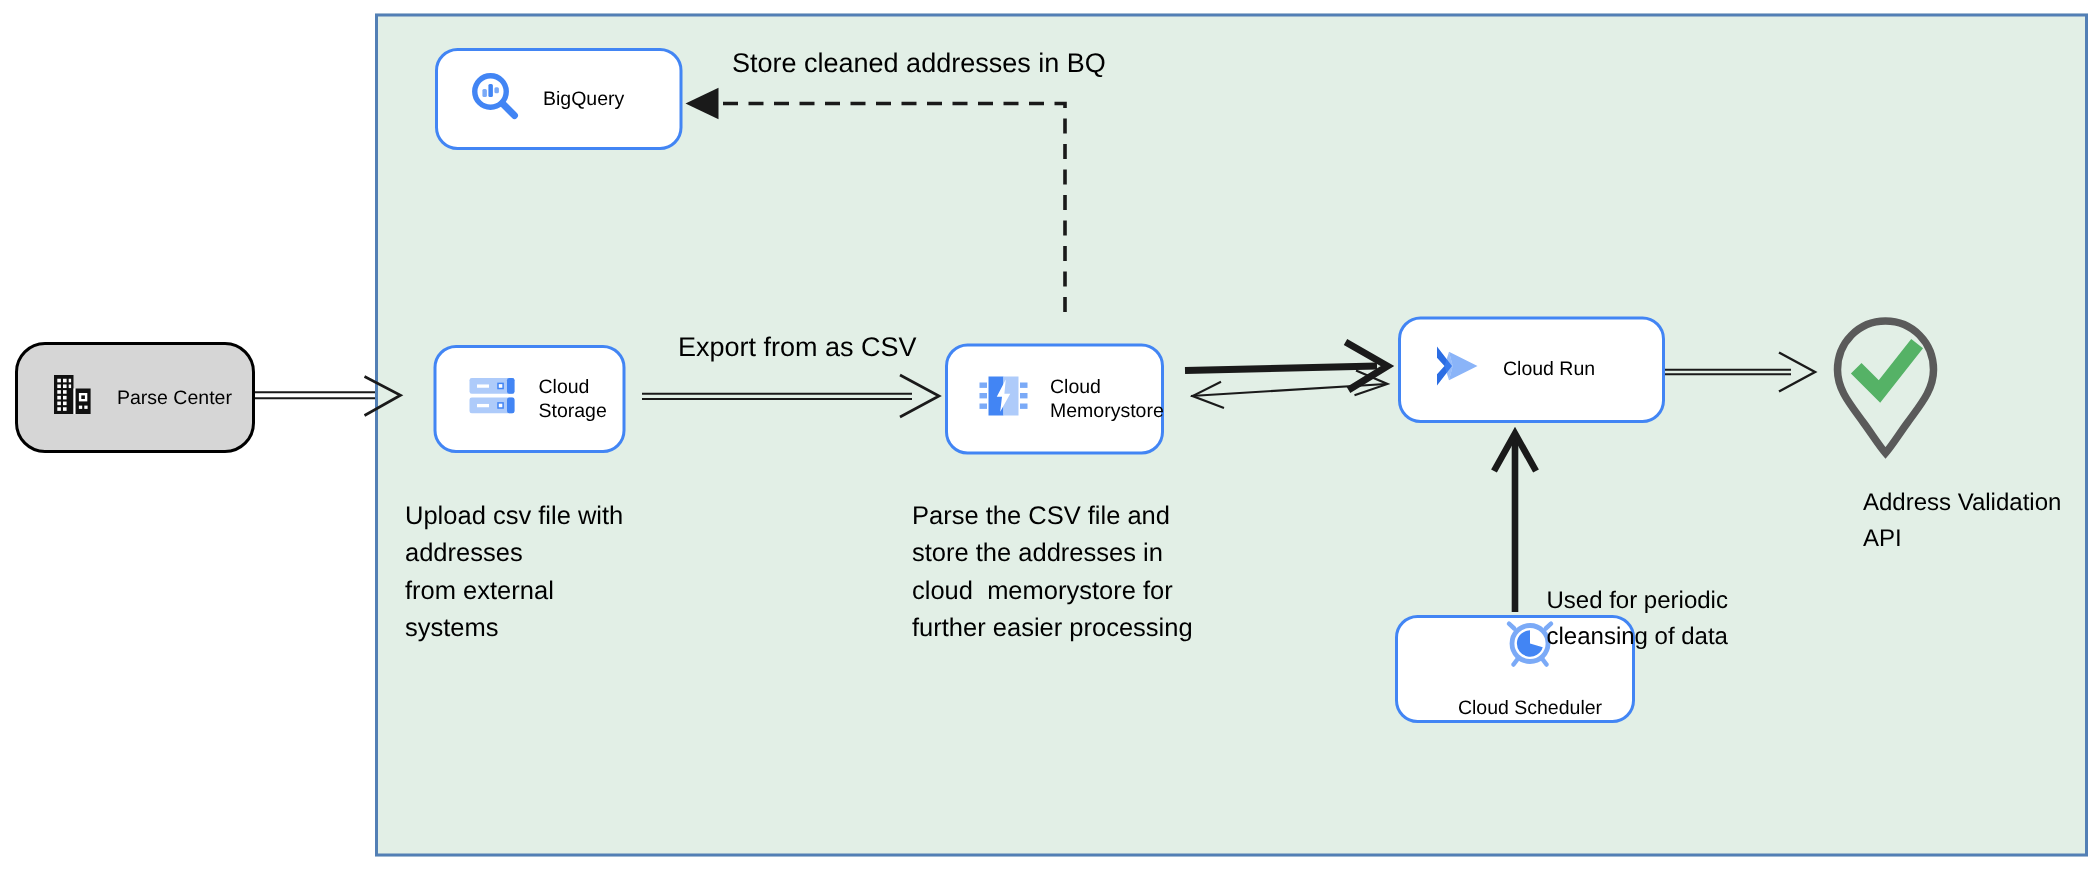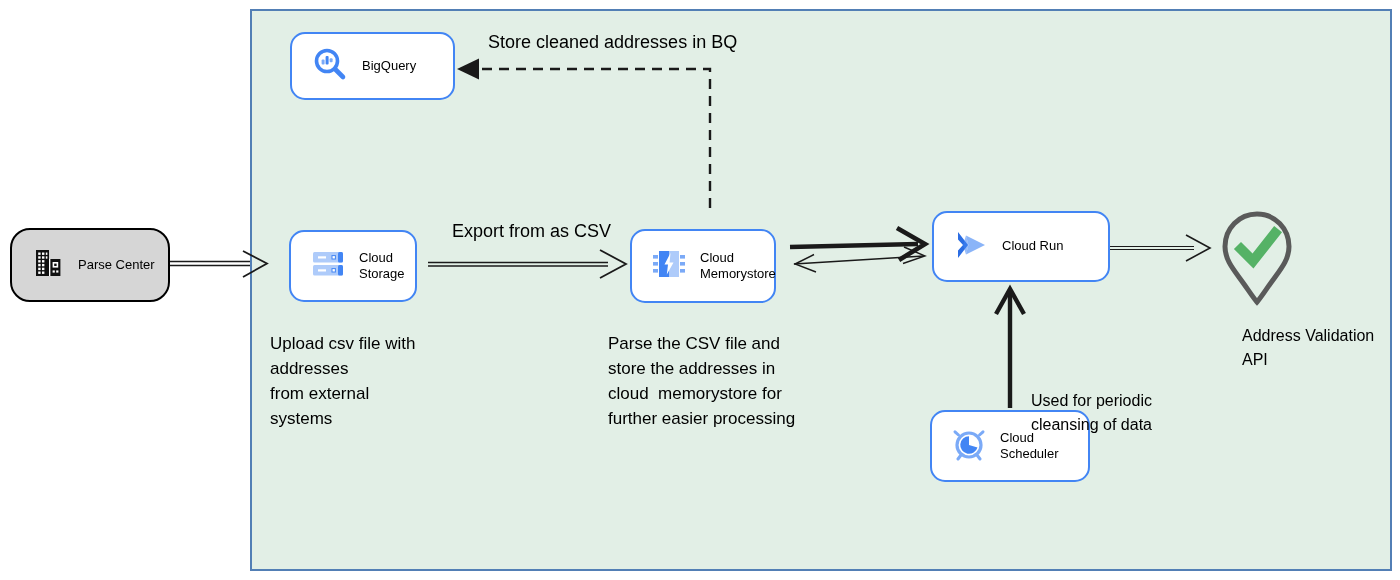--- a/index.html
+++ b/index.html
@@ -149,21 +149,21 @@
   <span>
     <svg width="34" height="30" viewBox="0 0 34 30">
       <path d="M4 2 L14 15 L4 28 L4 20.5 L9 15 L4 9.5 Z" fill="#2b6de3"></path>
       <path d="M12 5.5 L31 15 L12 24.5 L14.5 15 Z" fill="#8ab4f8"></path>
       <path d="M12 5.5 L14.5 15 L12 24.5 L9 15 Z" fill="#4285f4" opacity="0.55"></path>
     </svg>
   </span>
   <span class="lbl">Cloud Run</span>
 </div>
 
-<div class="node" style="left:930px;top:410px;width:160px;height:72px;">
+<div class="node" style="left:930px;top:410px;width:160px;height:72px;flex-direction:column;">
   <span>
     <svg width="34" height="33" viewBox="0 0 34 33">
       <path d="M6.5 7 L3 3.8" stroke="#7baaf7" stroke-width="3" stroke-linecap="round"></path>
       <path d="M27.5 7 L31 3.8" stroke="#7baaf7" stroke-width="3" stroke-linecap="round"></path>
       <path d="M9 27 L6 31" stroke="#7baaf7" stroke-width="3" stroke-linecap="round"></path>
       <path d="M25 27 L28 31" stroke="#7baaf7" stroke-width="3" stroke-linecap="round"></path>
       <circle cx="17" cy="17" r="12" fill="#fff" stroke="#7baaf7" stroke-width="3.2"></circle>
       <path d="M17 17 L17 8.2 A8.8 8.8 0 1 0 25.5 19.5 Z" fill="#4285f4"></path>
     </svg>
   </span>

